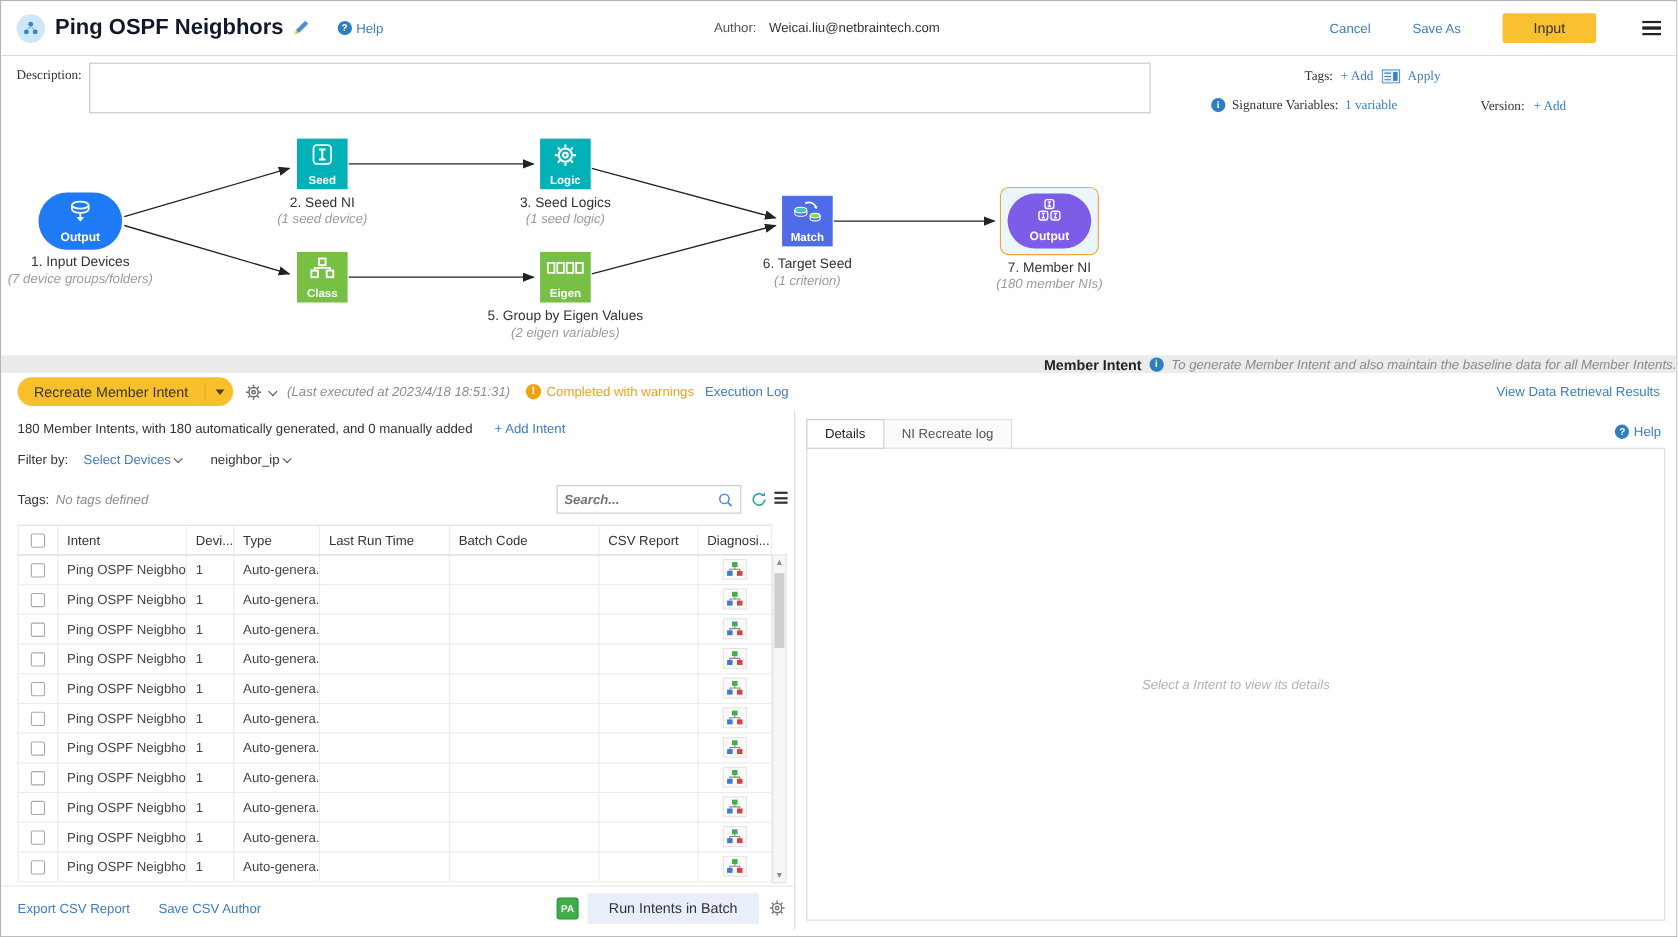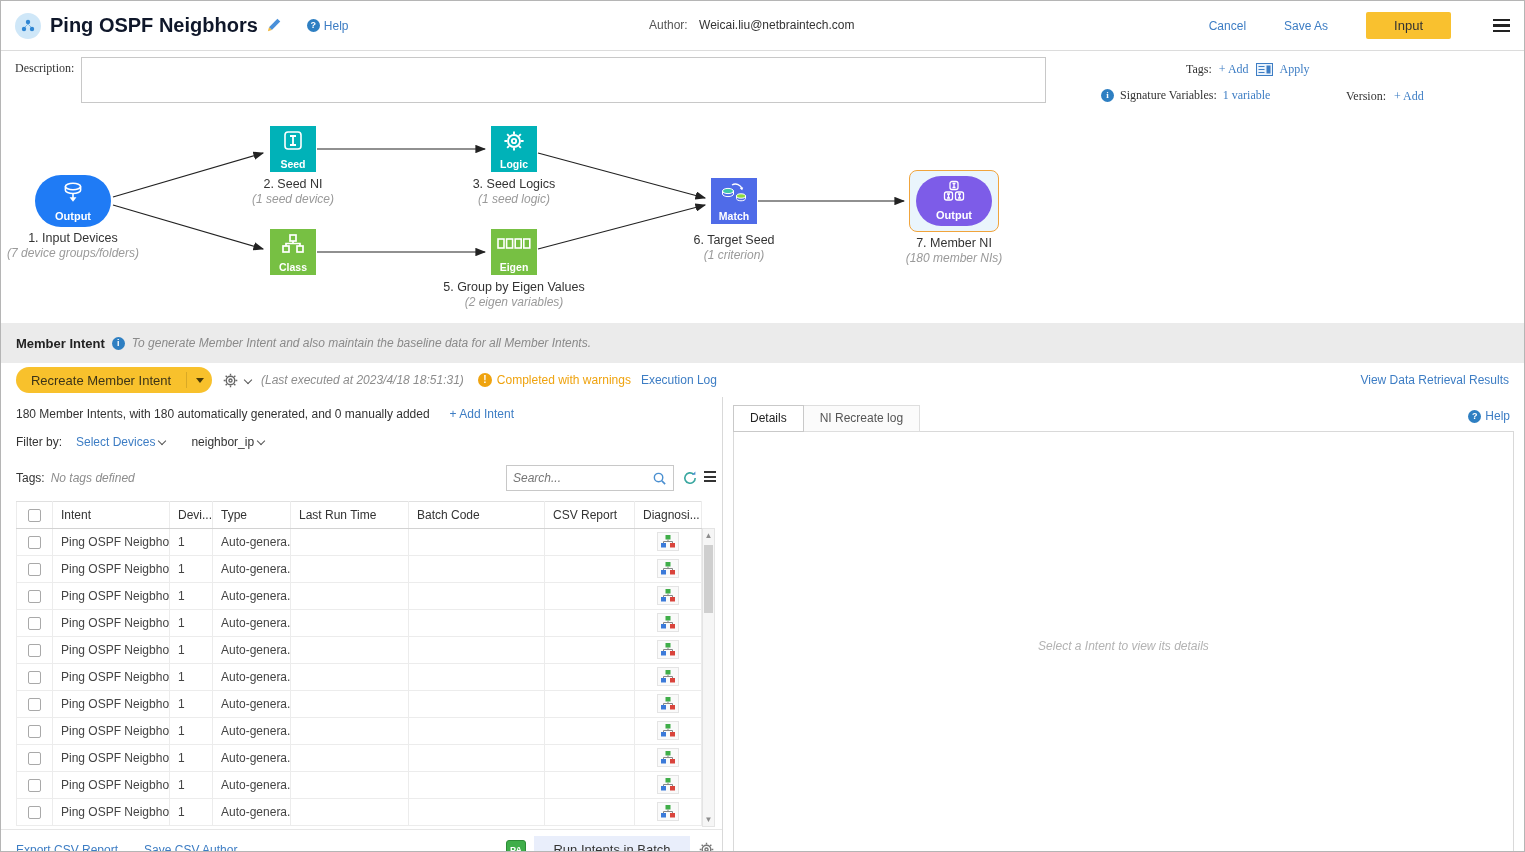--- a/index.html
+++ b/index.html
@@ -44,21 +44,21 @@
   .node-visual .nicon { position:absolute; top:3px; left:0; right:0; display:flex; justify-content:center; }
   .node-ellipse { width:76px; height:52px; border-radius:26px; }
   .node-ellipse .badge { bottom:5px; font-size:11px; }
   .node-ellipse .nicon { top:6px; }
   .sel-wrap { position:absolute; width:90px; height:62px; border:1.5px solid #f0a43c; border-radius:8px; background:#eaf5fc; display:flex; align-items:center; justify-content:center; }
   .sel-wrap .node-ellipse { width:76px; height:50px; border-radius:25px; }
   .node-label { position:absolute; width:220px; text-align:center; font-size:12.5px; color:#333; line-height:14px; }
   .node-label .sub { font-style:italic; color:#9a9a9a; font-size:12px; margin-top:1px; }
 
   
-  .section-bar { height:40px; background:#ebebeb; display:flex; align-items:center; gap:7px; padding-left:15px; }
+  .section-bar { height:16px; background:#ebebeb; display:flex; align-items:center; gap:7px; padding-left:15px;justify-content:flex-end; }
   .section-bar .sec-title { font-size:13px; font-weight:bold; color:#222; }
   .section-bar .sec-note { font-style:italic; color:#8a8a8a; }
 
   .mi-toolbar { position:relative; height:34px; display:flex; align-items:center; padding:0 15px; gap:10px; }
   .btn-recreate { display:flex; align-items:center; height:26px; width:196px; background:#f8c12c; border-radius:14px; cursor:pointer; }
   .btn-recreate .lbl { flex:1; text-align:center; font-size:13px; color:#3c3418; }
   .btn-recreate .caret-zone { width:26px; display:flex; justify-content:center; align-items:center; border-left:1px solid rgba(0,0,0,0.12); height:16px; }
   .caret-down { width:0; height:0; border-left:4px solid transparent; border-right:4px solid transparent; border-top:5px solid #4a3b07; }
   .chev { display:inline-block; width:6px; height:6px; border-right:1.5px solid #555; border-bottom:1.5px solid #555; transform:rotate(45deg); vertical-align:2px; margin-left:4px; }
   .gear-group { display:inline-flex; align-items:center; gap:2px; cursor:pointer; }
@@ -67,21 +67,21 @@
   .view-results { position:absolute; right:15px; }
 
   
   .content { display:flex; height:472px; }
   .left-panel { position:relative; width:722px; border-right:1px solid #d9d9d9; }
   .summary-row { padding:10px 15px 0; display:flex; align-items:center; gap:20px; }
   .filter-row { padding:14px 15px 0; display:flex; align-items:center; }
   .filter-row .fi { margin-right:26px; }
   .tags-row { position:relative; margin-top:14px; height:30px; padding:0 15px; display:flex; align-items:center; }
   .search-box { position:absolute; left:505px; top:2px; width:168px; height:26px; border:1px solid #c8c8c8; display:flex; align-items:center; padding:0 6px; background:#fff; }
-  .search-box input { flex:1; border:none; outline:none; font-family:inherit; font-size:12px; font-style:italic; color:#666; min-width:0; }
+  .search-box input { flex:1; border:none; outline:none; font-family:inherit; font-size:12px; font-style:italic; color:#666; min-width:0;font-weight:bold; }
   .icon-btn { display:inline-flex; align-items:center; justify-content:center; cursor:pointer; }
   .refresh-btn { position:absolute; left:681px; top:7px; }
   .list-btn { position:absolute; left:703px; top:8px; display:inline-flex; flex-direction:column; gap:2.5px; cursor:pointer; }
   .list-btn i { display:block; width:12px; height:2px; background:#333; }
 
   
   .table-wrap { position:absolute; left:15px; top:104px; width:699px; height:326px; }
   table.grid { border-collapse:collapse; table-layout:fixed; width:685px; }
   table.grid th, table.grid td { border:1px solid #ececec; border-top:none; height:27px; padding:0 8px; text-align:left; font-weight:normal; font-size:12px; color:#444; overflow:hidden; white-space:nowrap; }
   table.grid th { border-top:1px solid #e0e0e0; border-bottom:1px solid #d2d2d2; color:#333; }

